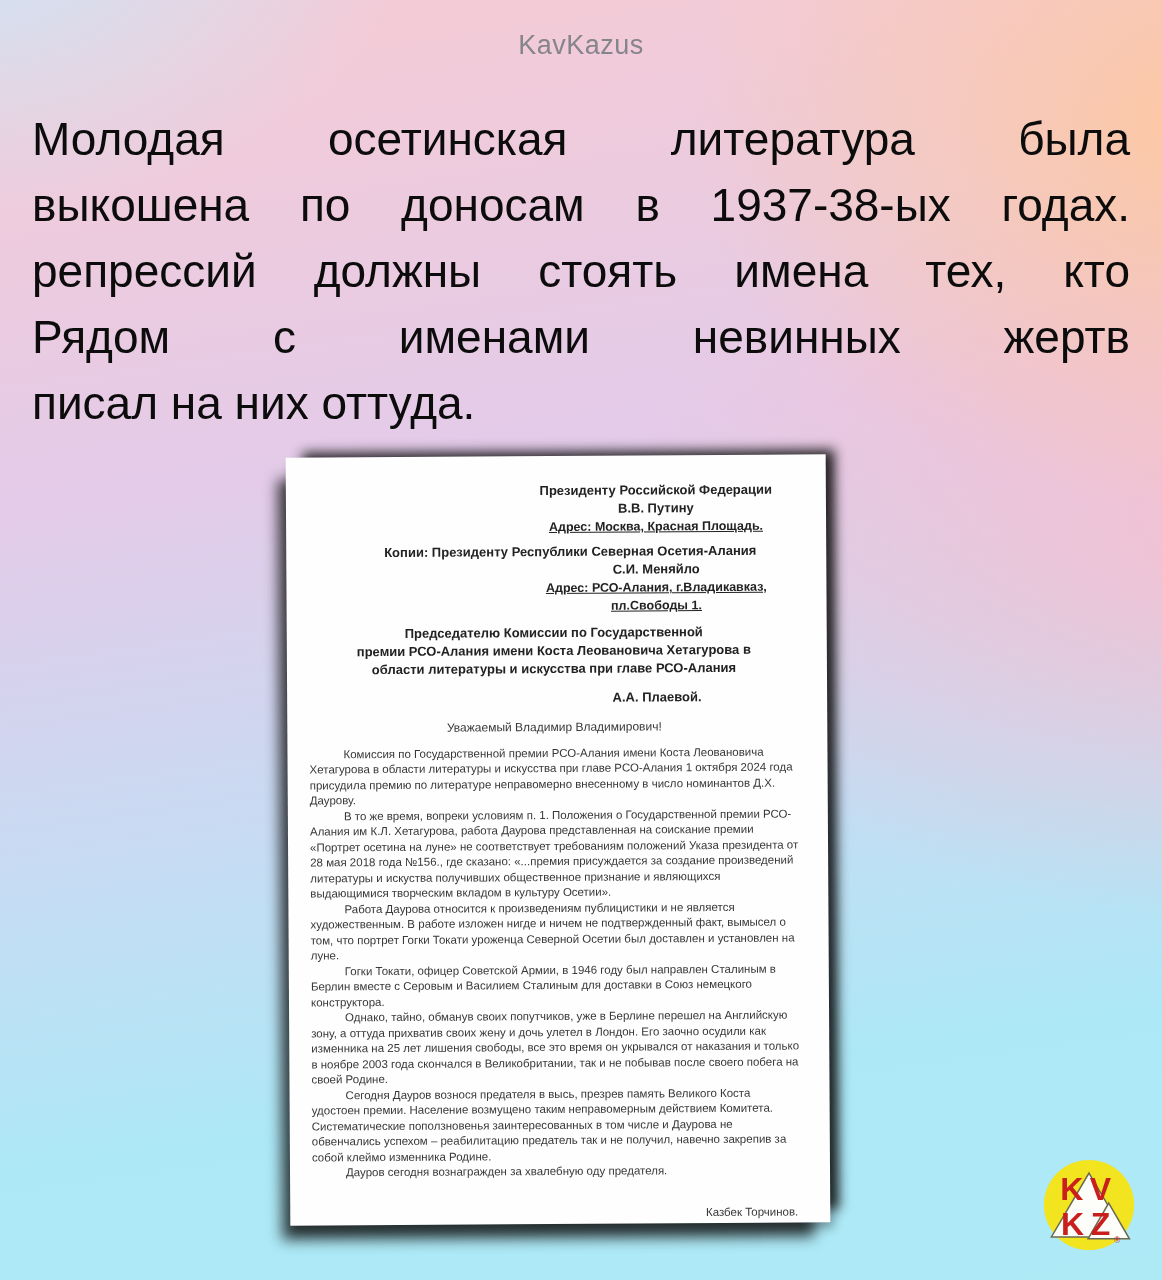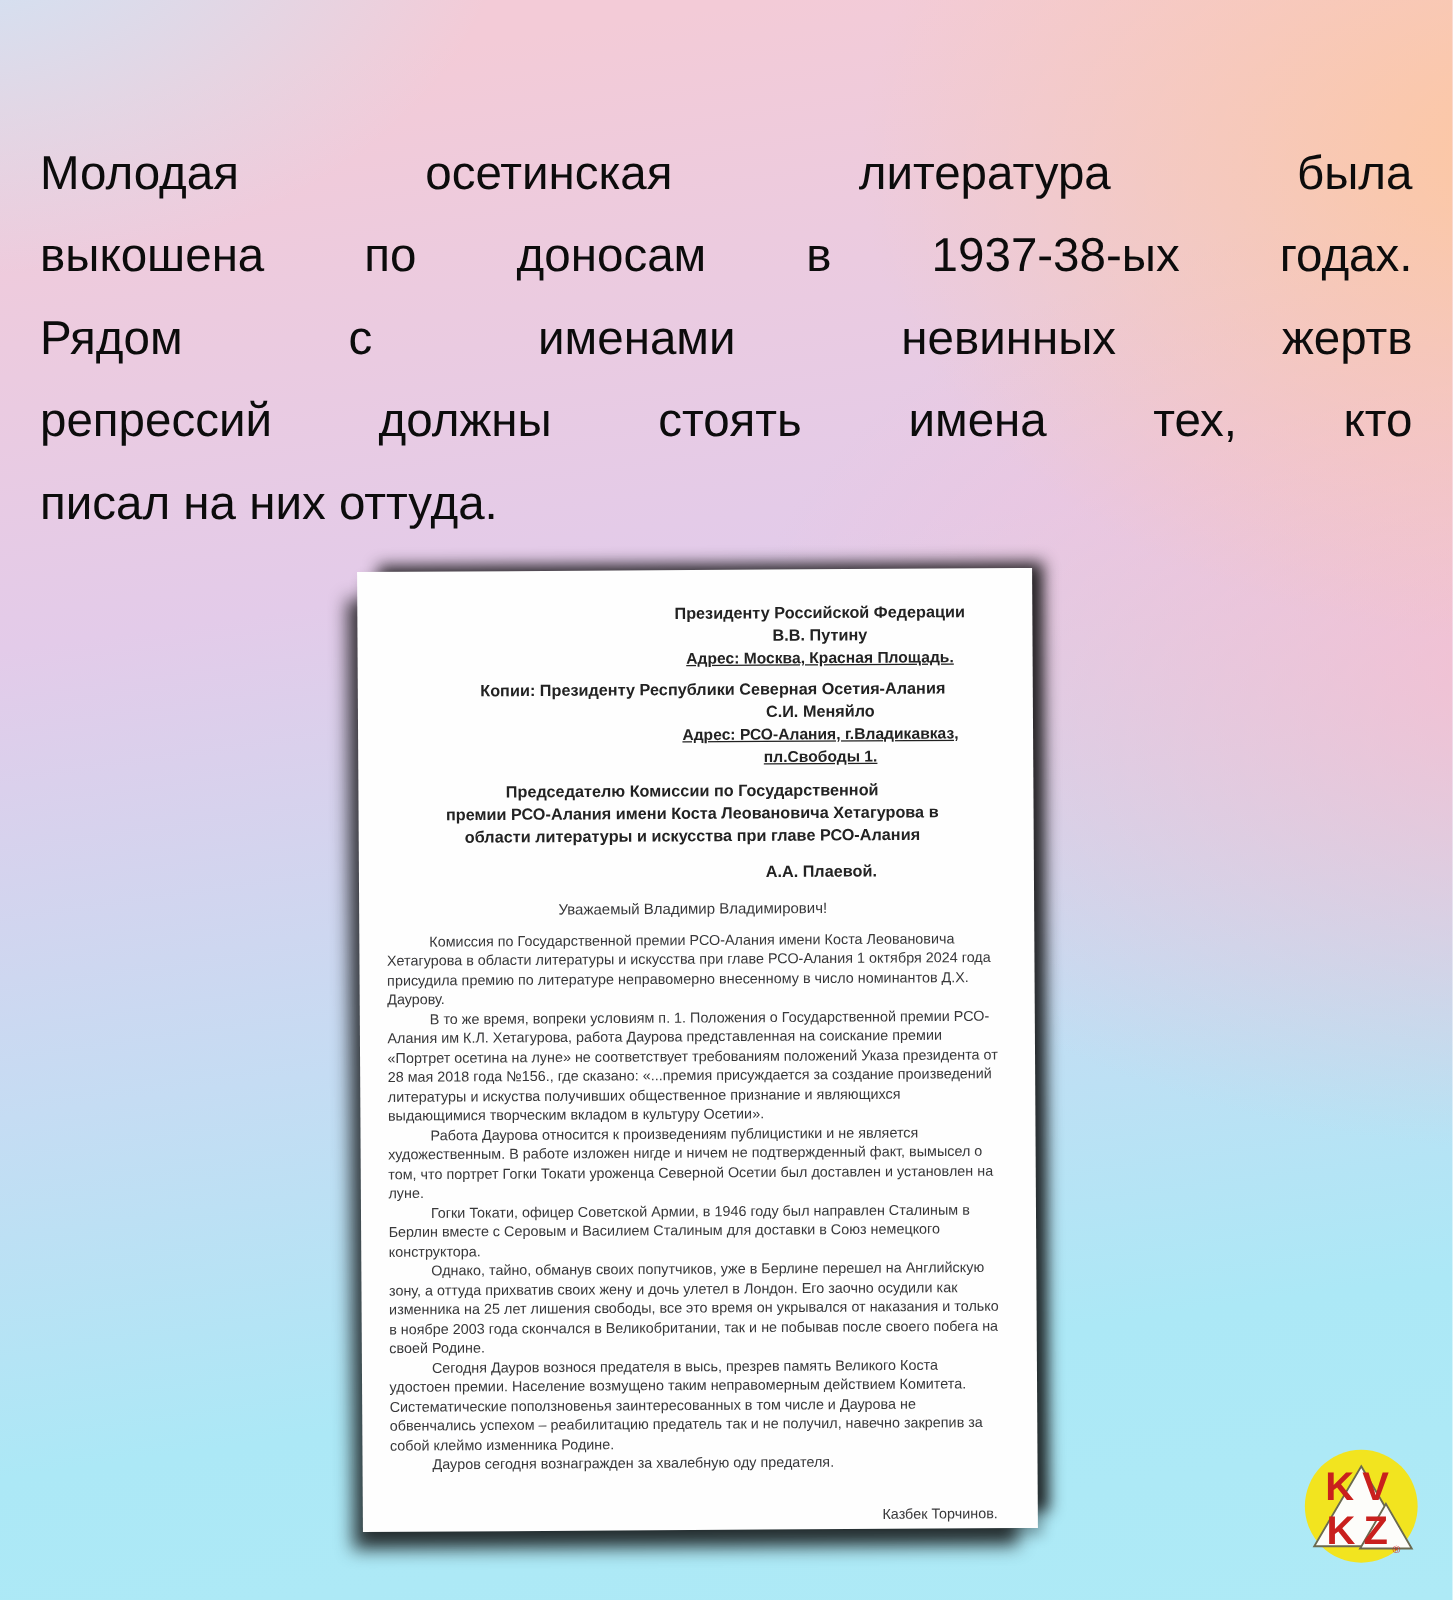--- a/index.html
+++ b/index.html
@@ -11,21 +11,21 @@
       radial-gradient(85% 55% at 106% 10%, rgba(255,199,156,0.95) 0%, rgba(255,199,156,0) 55%),
       radial-gradient(95% 50% at 108% 42%, rgba(255,185,199,0.75) 0%, rgba(255,185,199,0) 60%),
       linear-gradient(172deg, #f3cbd7 6%, #e3cbe9 36%, #c5dcf3 62%, #ace8f6 82%, #aeeaf6 100%);
   }
   .channel-title{
     position:absolute;top:30px;left:0;width:100%;text-align:center;
     font-size:27px;color:#85858b;letter-spacing:0.5px;
   }
   .quote{
     position:absolute;top:106px;left:32px;width:1098px;
-    font-size:38px;line-height:66px;color:#0c0c0c;
+    font-size:46px;line-height:66px;color:#0c0c0c;
   }
   .quote-line{text-align:justify;text-align-last:justify;white-space:nowrap;}
   .quote-line.last{text-align-last:left;}
   .paper{
     position:absolute;left:288px;top:456px;width:540px;height:768px;
     background:#fefefe;transform:rotate(-0.35deg);
     box-shadow:
       13px -9px 12px -4px rgba(14,14,14,0.85),
       -12px 18px 14px -4px rgba(14,14,14,0.78),
       4px 6px 10px rgba(0,0,0,0.30);
@@ -42,26 +42,27 @@
   .doc-body{margin-top:10px;}
   .doc-body p{margin:0;text-indent:34px;}
   .signature{text-align:right;margin-top:26px;padding-right:4px;}
   .logo{position:absolute;left:1042px;top:1158px;width:94px;height:94px;}
 </style>
 </head>
 <body>
 
 <div class="canvas">
 
+  <div class="channel-title">KavKazus</div>
 
   <div class="quote">
     <div class="quote-line">Молодая осетинская литература была</div>
     <div class="quote-line">выкошена по доносам в 1937-38-ых годах.</div>
+    <div class="quote-line">репрессий должны стоять имена тех, кто</div>
     <div class="quote-line">Рядом с именами невинных жертв</div>
-    <div class="quote-line">репрессий должны стоять имена тех, кто</div>
     <div class="quote-line last">писал на них оттуда.</div>
   </div>
 
   <div class="paper">
     <div class="addr-right doc-bold">
       <div>Президенту Российской Федерации</div>
       <div>В.В. Путину</div>
       <div class="addr-underline">Адрес: Москва, Красная Площадь.</div>
     </div>
     <div class="copies-line doc-bold">Копии: Президенту Республики Северная Осетия-Алания</div>

